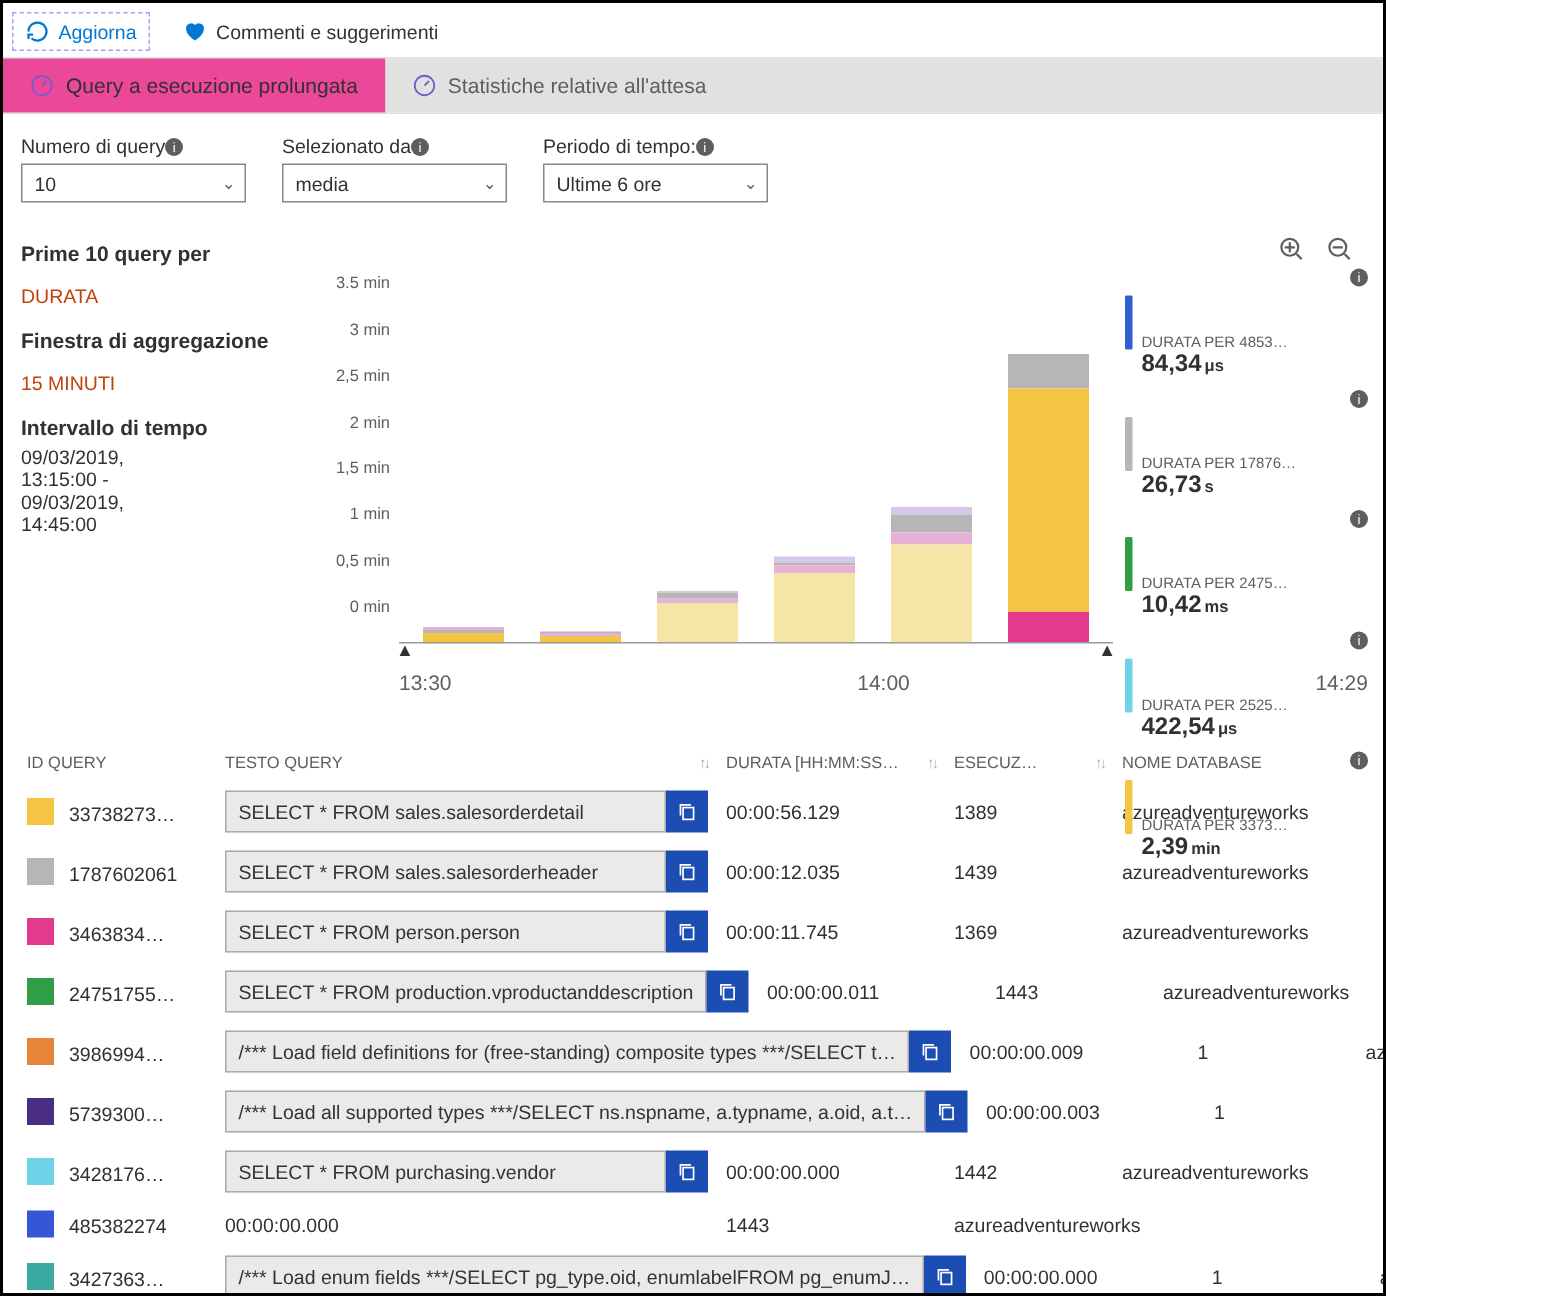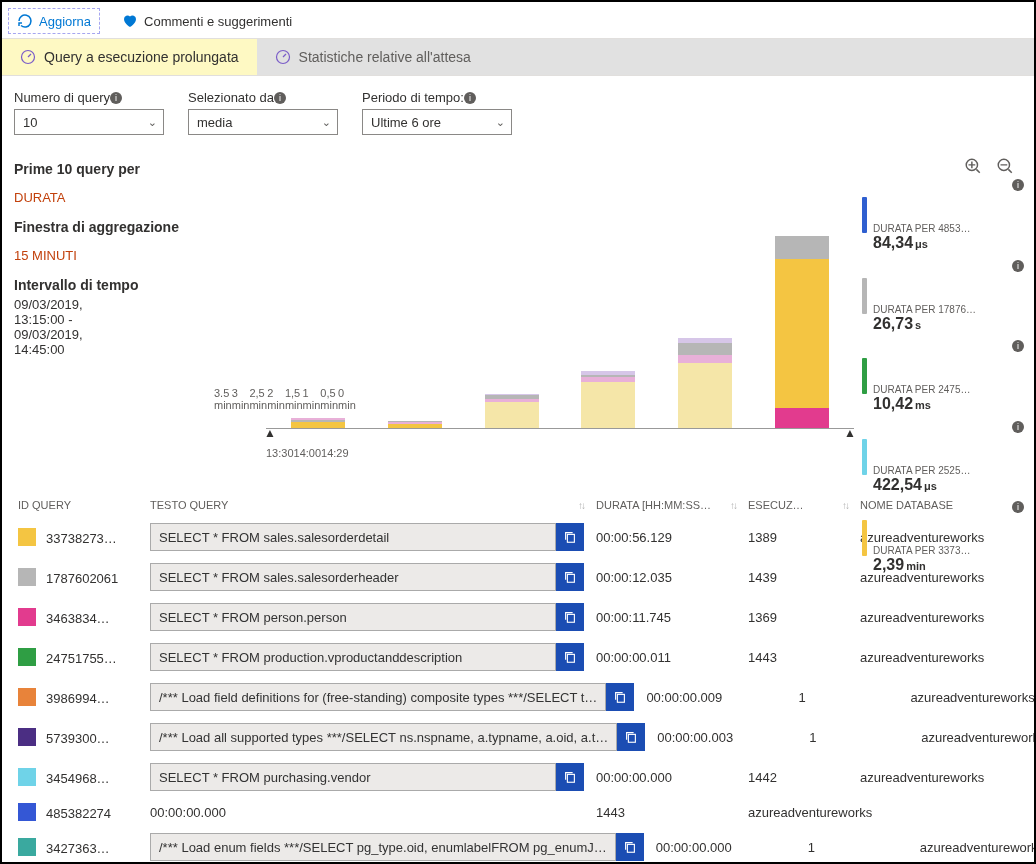--- a/index.html
+++ b/index.html
@@ -1,59 +1,59 @@
 <!DOCTYPE html>
 <html><head>
 <meta charset="utf-8">
 <style>
   * { box-sizing: border-box; }
   html, body { margin: 0; padding: 0; font-family: "Segoe UI", Arial, sans-serif; font-size: 13px; color: #323130; background: #fff; }
-  .app { width: 1036px; height: 864px; border: 2px solid #000; position: relative; overflow: hidden; }
+  .app { width: 924px; height: 864px; border: 2px solid #000; position: relative; overflow: hidden; }
 
   
   .toolbar { display: flex; align-items: center; padding: 6px 6px 4px 6px; gap: 14px; }
   .tb-btn { display: flex; align-items: center; gap: 6px; padding: 4px 8px; cursor: pointer; }
   .tb-btn.refresh { border: 1px dashed #a6a6f0; color: #0078d4; }
   .tb-btn.refresh svg { color: #0078d4; }
   .tb-btn.feedback svg { color: #0078d4; }
 
   
   .tabs { display: flex; border-top: 1px solid #e1dfdd; border-bottom: 1px solid #e1dfdd; }
   .tab { display: flex; align-items: center; gap: 8px; padding: 10px 18px; cursor: pointer; font-size: 14px; }
   .tab svg { width: 16px; height: 16px; }
   .tab.inactive { background: #e1e1e1; color: #605e5c; flex: 1; }
-  .tab.active { background: #fef9c3; color: #323130; }
+  .tab.active { background: #ec4899; color: #323130; }
 
   
   .filters { display: flex; gap: 24px; padding: 14px 12px 6px 12px; }
   .field { display: flex; flex-direction: column; gap: 4px; }
   .field-label { font-size: 13px; color: #323130; display: flex; align-items: center; gap: 0; }
   .select { border: 1px solid #8a8886; height: 26px; min-width: 150px; display: flex; align-items: center; justify-content: space-between; padding: 0 6px 0 8px; cursor: pointer; font-size: 13px; }
   .select.narrow { min-width: 150px; }
   .chev { font-size: 11px; color: #605e5c; }
 
   
   .main { display: flex; padding: 16px 10px 0 12px; gap: 10px; }
   .side { width: 190px; font-size: 13px; }
   .side h4 { margin: 4px 0 4px 0; font-size: 14px; font-weight: 700; }
   .side .val { margin-bottom: 14px; color: #c2410c; margin-top: 13px; }
   .chartwrap { flex: 1; position: relative; }
 
   
   .chart-header { display: flex; justify-content: flex-end; gap: 14px; padding-right: 10px; height: 22px; }
   .chart-header svg { width: 18px; height: 18px; color: #605e5c; cursor: pointer; }
   .chart-body { display: flex; height: 250px; }
-  .yaxis { width: 52px; display: flex; flex-direction: row; justify-content: space-between; align-items: flex-end; padding: 4px 6px 18px 0; font-size: 11px; color: #605e5c; }
+  .yaxis { width: 52px; display: flex; flex-direction: column; justify-content: space-between; align-items: flex-end; padding: 4px 6px 18px 0; font-size: 11px; color: #605e5c; }
   .plot { flex: 1; position: relative; border-bottom: 1px solid #999; display: flex; align-items: flex-end; justify-content: space-around; padding: 0 4px; }
   .timeline-marker { position: absolute; bottom: -12px; font-size: 12px; }
   .timeline-marker.left { left: -2px; }
   .timeline-marker.right { right: -2px; }
   .bar-group { width: 54px; display: flex; flex-direction: column-reverse; align-items: stretch; }
   .seg { width: 100%; }
-  .xaxis { display: flex; justify-content: flex-start; padding: 18px 0 0 52px; font-size: 11px; color: #605e5c; }
+  .xaxis { display: flex; justify-content: space-between; padding: 18px 0 0 52px; font-size: 14px; color: #605e5c; }
   .legend { width: 170px; padding-left: 8px; display: flex; flex-direction: column; gap: 8px; }
   .leg-item { display: flex; align-items: center; gap: 6px; position: relative; }
   .leg-bar { width: 5px; height: 36px; border-radius: 1px; }
   .leg-txt { display: flex; flex-direction: column; line-height: 1.1; flex:1;margin-top:44px; }
   .leg-label { font-size: 10px; color: #605e5c; white-space: nowrap; overflow: hidden; text-overflow: ellipsis; max-width: 120px; }
   .leg-value { font-size: 16px; font-weight: 700; }
   .leg-value .unit { font-size: 11px; font-weight: 700; margin-left: 2px; }
   .leg-info { width: 12px; height: 12px; color: #605e5c; position: absolute; right: 0; top: 0;}
 
   
@@ -395,21 +395,21 @@
               </svg>
             </div>
     </div>
     <div>00:00:00.003</div>
     <div>1</div>
     <div>azureadventureworks</div>
         </div>
         <div class="trow">
     <div class="idcell">
             <div class="swatch" style="background:#6fd3e8"></div>
-            <span>3454968…</span>
+            <span>3428176…</span>
           </div>
     <div class="qtext-wrap">
       <div class="qtext">SELECT * FROM purchasing.vendor</div>
       <div class="copybtn">
               <svg viewBox="0 0 16 16" fill="none" stroke="currentColor" stroke-width="1.3">
                 <rect x="5" y="5" width="8" height="9"></rect>
                 <path d="M3 11V3h8"></path>
               </svg>
             </div>
     </div>

